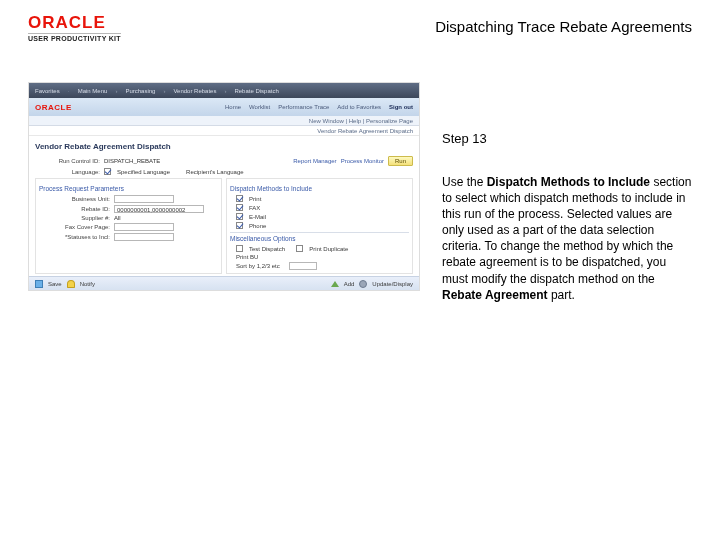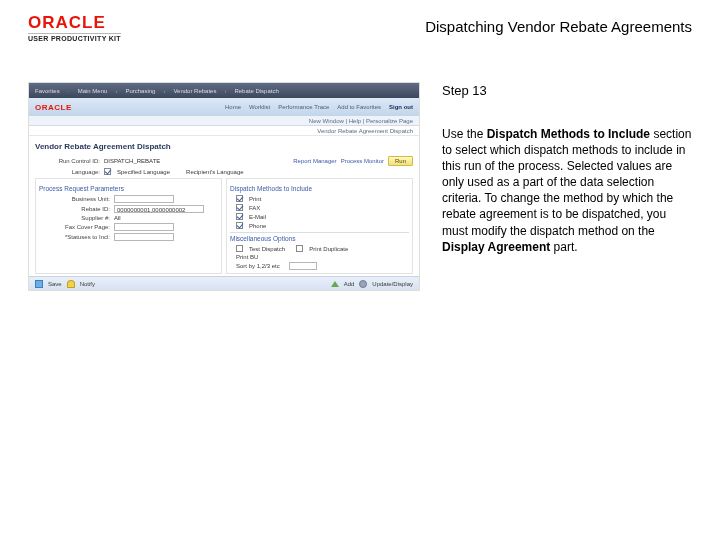--- a/index.html
+++ b/index.html
@@ -45,20 +45,21 @@
     padding: 30px 28px 0 28px;
     gap: 22px;
   }
   .left {
     width: 392px;
   }
   .right {
     flex: 1;
     font-size: 12px;
     line-height: 1.35;
+    margin-top: 48px;
   }
   .step-label {
     font-size: 13px;
     margin-bottom: 26px;
   }
   .instruction b { font-weight: bold; }
 
   
   .shot {
     width: 392px;
@@ -188,21 +189,21 @@
   .mini-icon.up { width: 0; height: 0; border-left: 4px solid transparent; border-right: 4px solid transparent; border-bottom: 6px solid #6aa84f; }
 </style>
 </head>
 <body>
 
 <div class="header">
   <div class="logo-block">
     <span class="oracle-word">ORACLE</span>
     <span class="oracle-sub">USER PRODUCTIVITY KIT</span>
   </div>
-  <div class="page-title">Dispatching Vendor Rebate Agreements</div>
+  <div class="page-title">Dispatching Trace Rebate Agreements</div>
 </div>
 
 <div class="content">
   <div class="left">
     <div class="shot">
 
       <div class="shot-top">
         <span>Favorites</span>
           <span class="sep">·</span>
         <span>Main Menu</span>
@@ -313,16 +314,16 @@
           <span>Update/Display</span>
         </div>
       </div>
 
     </div>
   </div>
 
   <div class="right">
     <div class="step-label">Step 13</div>
     <div class="instruction">
-      <span>Use the </span><b>Dispatch Methods to Include</b><span> section to select which dispatch methods to include in this run of the process. Selected values are only used as a part of the data selection criteria. To change the method by which the rebate agreement is to be dispatched, you must modify the dispatch method on the </span><b>Display Agreement</b><span> part.</span>
+      <span>Use the </span><b>Dispatch Methods to Include</b><span> section to select which dispatch methods to include in this run of the process. Selected values are only used as a part of the data selection criteria. To change the method by which the rebate agreement is to be dispatched, you must modify the dispatch method on the </span><b>Rebate Agreement</b><span> part.</span>
     </div>
   </div>
 </div>
 
 </body></html>

